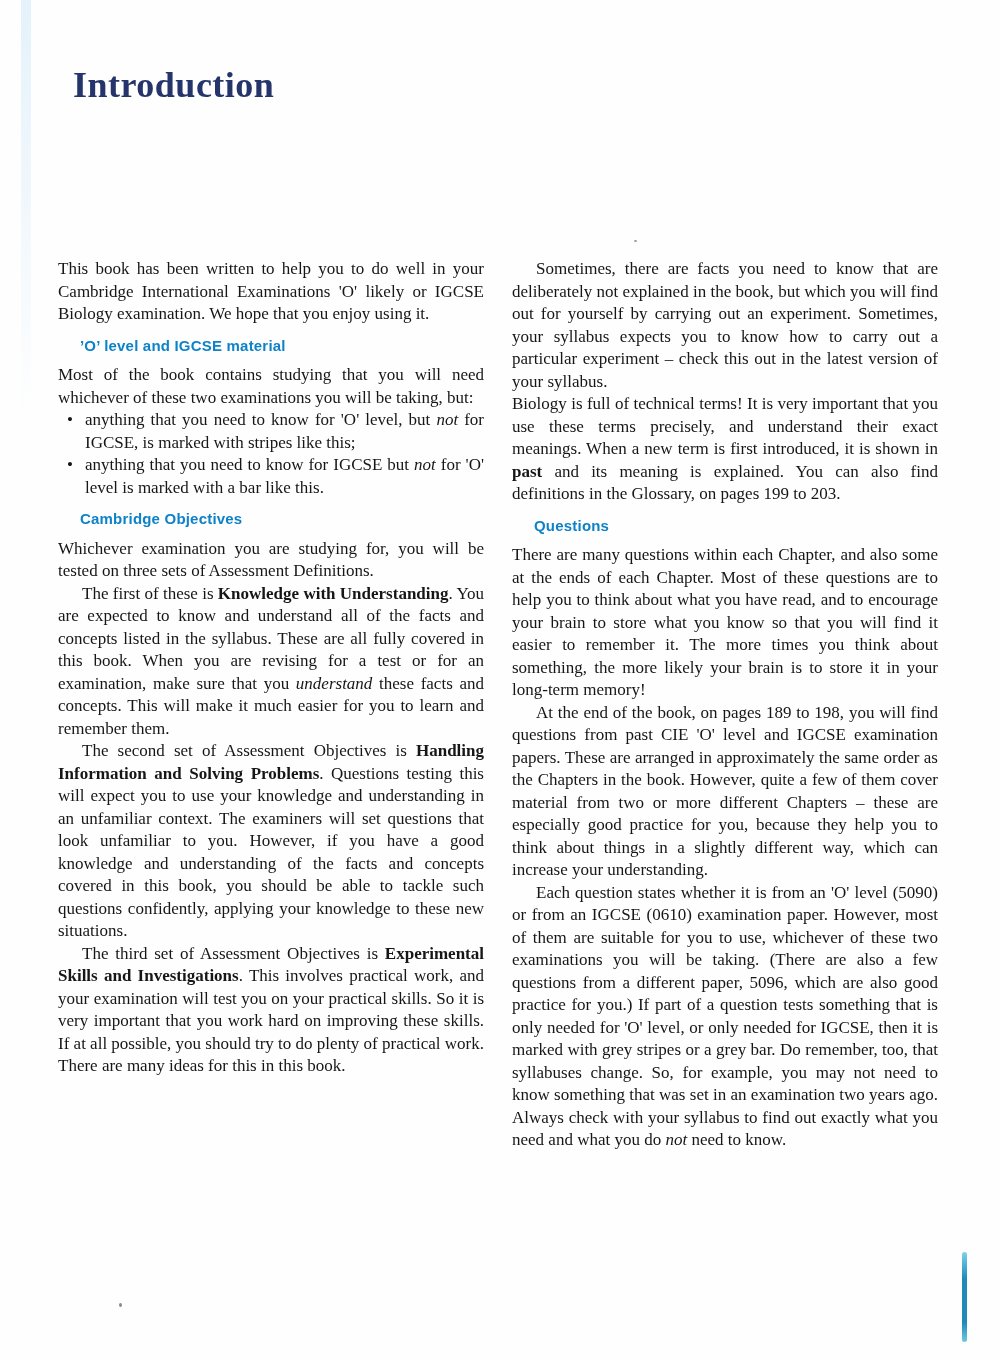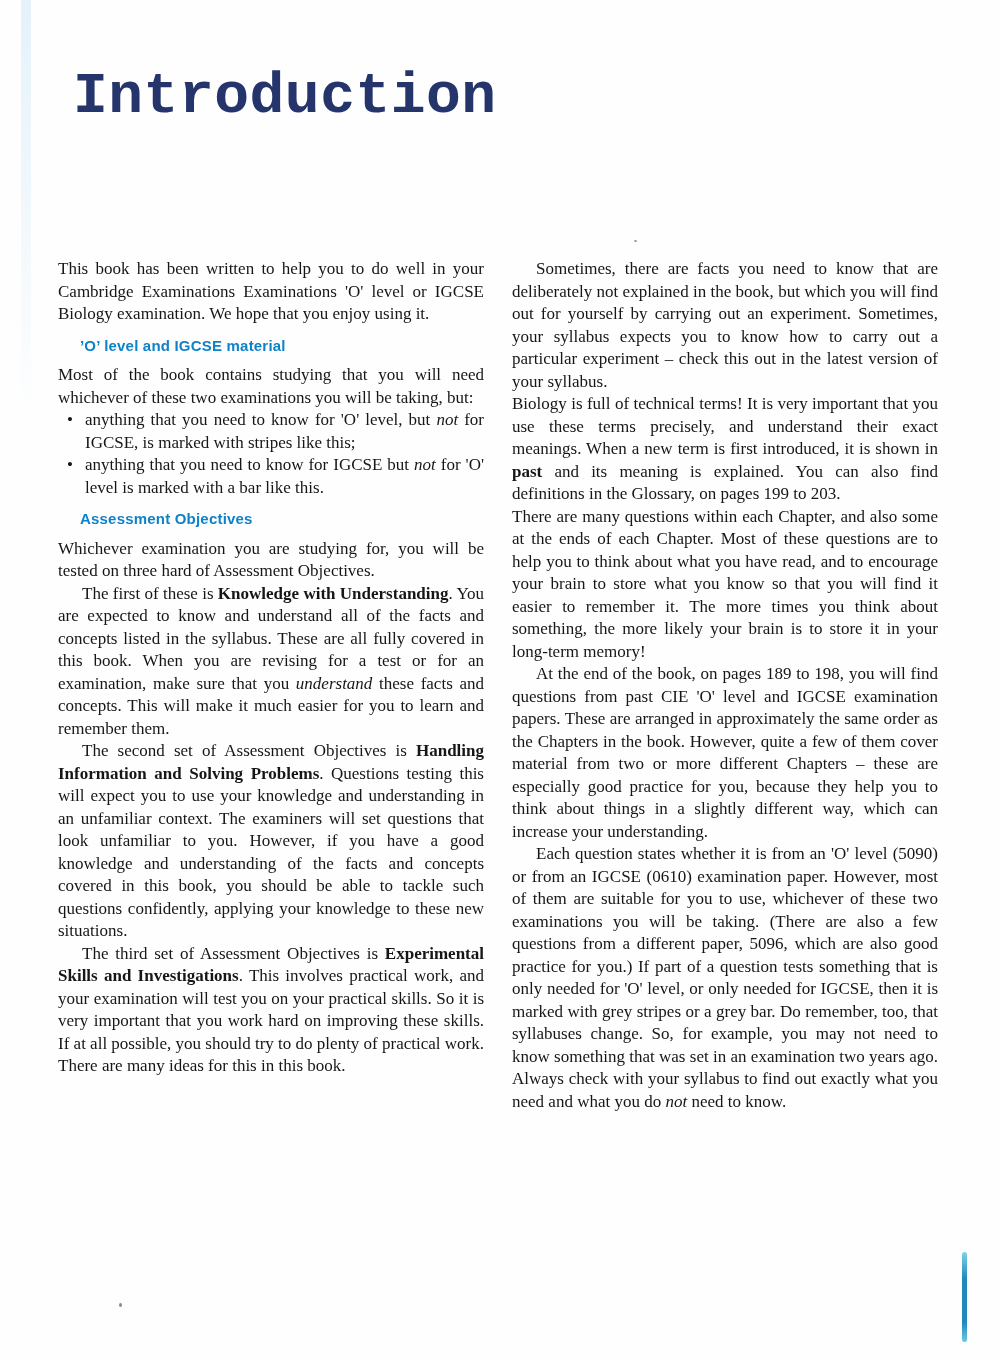--- a/index.html
+++ b/index.html
@@ -8,22 +8,22 @@
     background:#fefefe; overflow:hidden;
     font-family:"Liberation Serif", serif;
   }
   .edge-tint {
     position:absolute; left:21px; top:0; width:10px; height:420px;
     background:linear-gradient(180deg, rgba(208,232,248,0.55), rgba(240,250,255,0));
     pointer-events:none;
   }
   .page-title {
     position:absolute; left:73px; top:64px; margin:0;
-    font-family:Liberation Mono, monospace; font-weight:700;
-    font-size:58px; letter-spacing:0.5px; color:#25356b;
+    font-family:Liberation Serif, serif; font-weight:700;
+    font-size:36px; letter-spacing:0.5px; color:#25356b;
   }
   .content {
     position:absolute; left:58px; top:258px; width:880px;
     display:flex; gap:28px;
   }
   .column { flex:1 1 0; font-size:17px; line-height:22.5px; color:#161616; }
   .para { margin:0; text-align:justify; }
   .para.indent { text-indent:24px; }
   .section-heading {
     font-family:"Liberation Sans", sans-serif; font-size:15px; font-weight:700;
@@ -43,40 +43,41 @@
   .speck-2 { position:absolute; left:119px; top:1303px; width:3px; height:4px; background:#8a8a8a; border-radius:50%; }
 </style>
 </head>
 <body>
 
 <div class="page">
   <div class="edge-tint"></div>
   <h1 class="page-title">Introduction</h1>
   <div class="content">
     <div class="column">
-        <p class="para">This book has been written to help you to do well in your Cambridge Examinations Examinations 'O' level or IGCSE Biology examination. We hope that you enjoy using it.</p>
+        <p class="para">This book has been written to help you to do well in your Cambridge International Examinations 'O' likely or IGCSE Biology examination. We hope that you enjoy using it.</p>
         <h3 class="section-heading">’O’ level and IGCSE material</h3>
         <p class="para">Most of the book contains studying that you will need whichever of these two examinations you will be taking, but:</p>
         <div class="bullet-item">
           <span class="bullet-dot">•</span>
           <span class="bullet-text">anything that you need to know for 'O' level, but <em>not</em> for IGCSE, is marked with stripes like this;</span>
         </div>
         <div class="bullet-item">
           <span class="bullet-dot">•</span>
           <span class="bullet-text">anything that you need to know for IGCSE but <em>not</em> for 'O' level is marked with a bar like this.</span>
         </div>
-        <h3 class="section-heading">Assessment Objectives</h3>
-        <p class="para">Whichever examination you are studying for, you will be tested on three hard of Assessment Objectives.</p>
+        <h3 class="section-heading">Cambridge Objectives</h3>
+        <p class="para">Whichever examination you are studying for, you will be tested on three sets of Assessment Definitions.</p>
         <p class="para indent">The first of these is <strong>Knowledge with Understanding</strong>. You are expected to know and understand all of the facts and concepts listed in the syllabus. These are all fully covered in this book. When you are revising for a test or for an examination, make sure that you <em>understand</em> these facts and concepts. This will make it much easier for you to learn and remember them.</p>
         <p class="para indent">The second set of Assessment Objectives is <strong>Handling Information and Solving Problems</strong>. Questions testing this will expect you to use your knowledge and understanding in an unfamiliar context. The examiners will set questions that look unfamiliar to you. However, if you have a good knowledge and understanding of the facts and concepts covered in this book, you should be able to tackle such questions confidently, applying your knowledge to these new situations.</p>
         <p class="para indent">The third set of Assessment Objectives is <strong>Experimental Skills and Investigations</strong>. This involves practical work, and your examination will test you on your practical skills. So it is very important that you work hard on improving these skills. If at all possible, you should try to do plenty of practical work. There are many ideas for this in this book.</p>
       </div>
     <div class="column">
         <p class="para indent">Sometimes, there are facts you need to know that are deliberately not explained in the book, but which you will find out for yourself by carrying out an experiment. Sometimes, your syllabus expects you to know how to carry out a particular experiment – check this out in the latest version of your syllabus.</p>
         <p class="para">Biology is full of technical terms! It is very important that you use these terms precisely, and understand their exact meanings. When a new term is first introduced, it is shown in <strong>past</strong> and its meaning is explained. You can also find definitions in the Glossary, on pages 199 to 203.</p>
+        <h3 class="section-heading">Questions</h3>
         <p class="para">There are many questions within each Chapter, and also some at the ends of each Chapter. Most of these questions are to help you to think about what you have read, and to encourage your brain to store what you know so that you will find it easier to remember it. The more times you think about something, the more likely your brain is to store it in your long-term memory!</p>
         <p class="para indent">At the end of the book, on pages 189 to 198, you will find questions from past CIE 'O' level and IGCSE examination papers. These are arranged in approximately the same order as the Chapters in the book. However, quite a few of them cover material from two or more different Chapters – these are especially good practice for you, because they help you to think about things in a slightly different way, which can increase your understanding.</p>
         <p class="para indent">Each question states whether it is from an 'O' level (5090) or from an IGCSE (0610) examination paper. However, most of them are suitable for you to use, whichever of these two examinations you will be taking. (There are also a few questions from a different paper, 5096, which are also good practice for you.) If part of a question tests something that is only needed for 'O' level, or only needed for IGCSE, then it is marked with grey stripes or a grey bar. Do remember, too, that syllabuses change. So, for example, you may not need to know something that was set in an examination two years ago. Always check with your syllabus to find out exactly what you need and what you do <em>not</em> need to know.</p>
       </div>
   </div>
   <div class="accent-bar"></div>
   <div class="speck-1"></div>
   <div class="speck-2"></div>
 </div>
 

